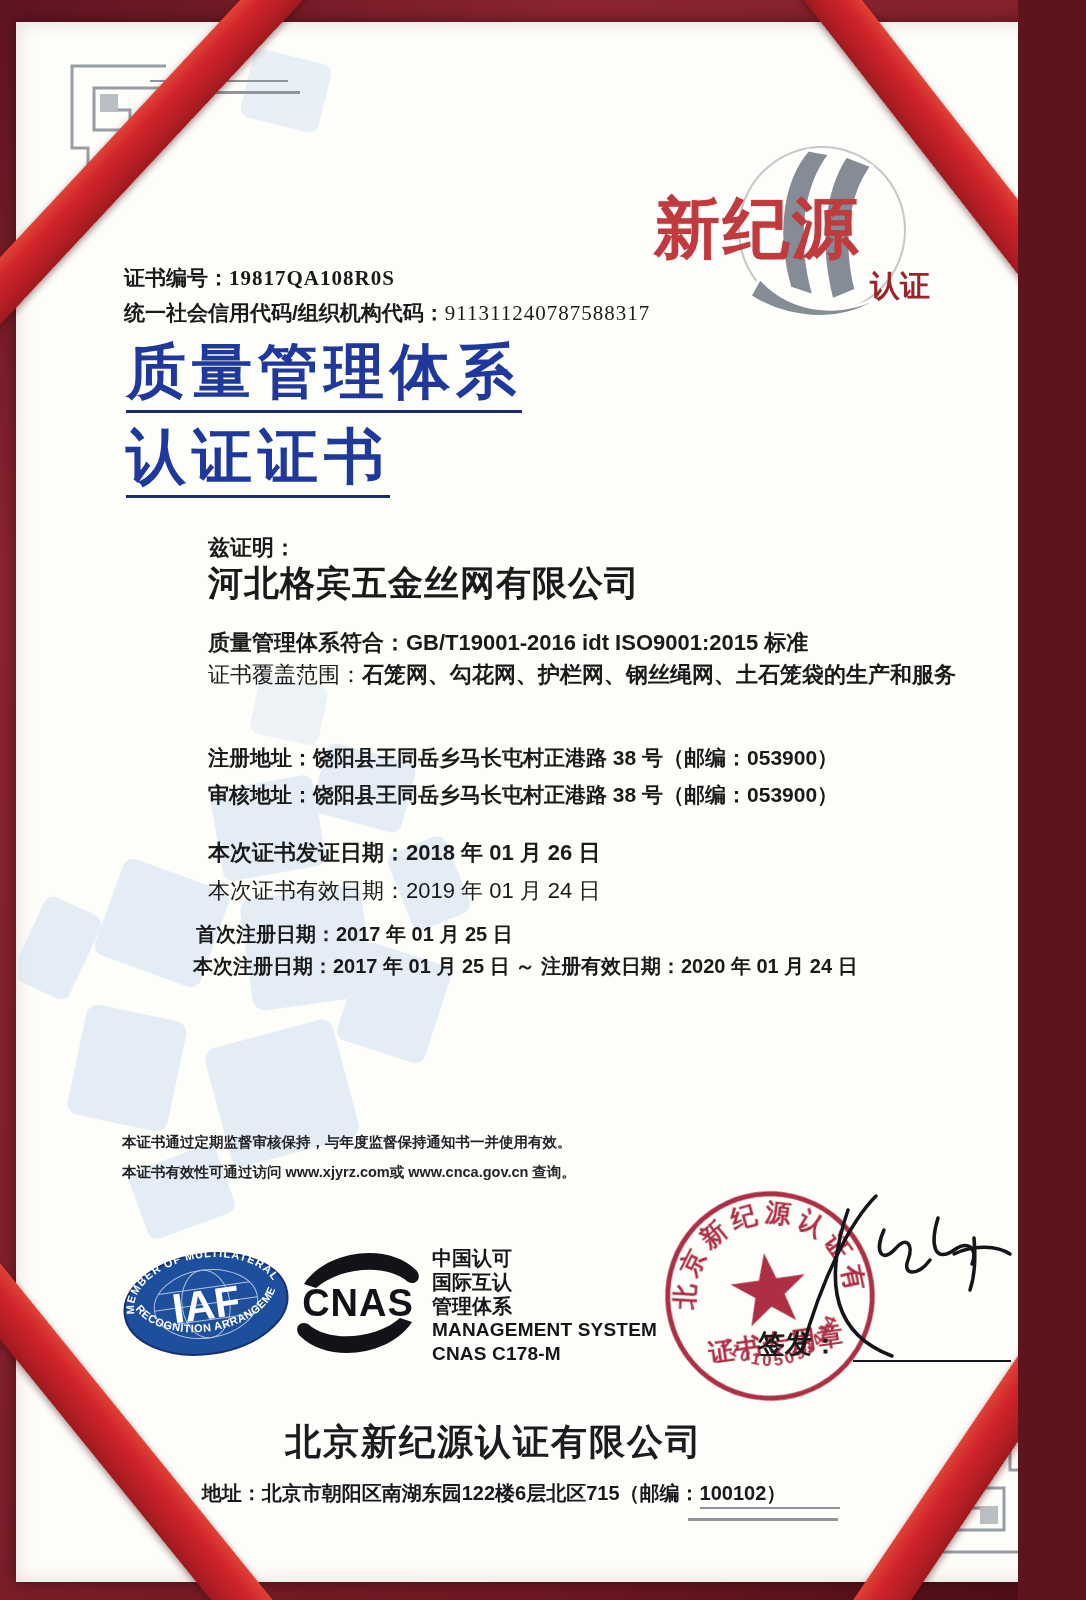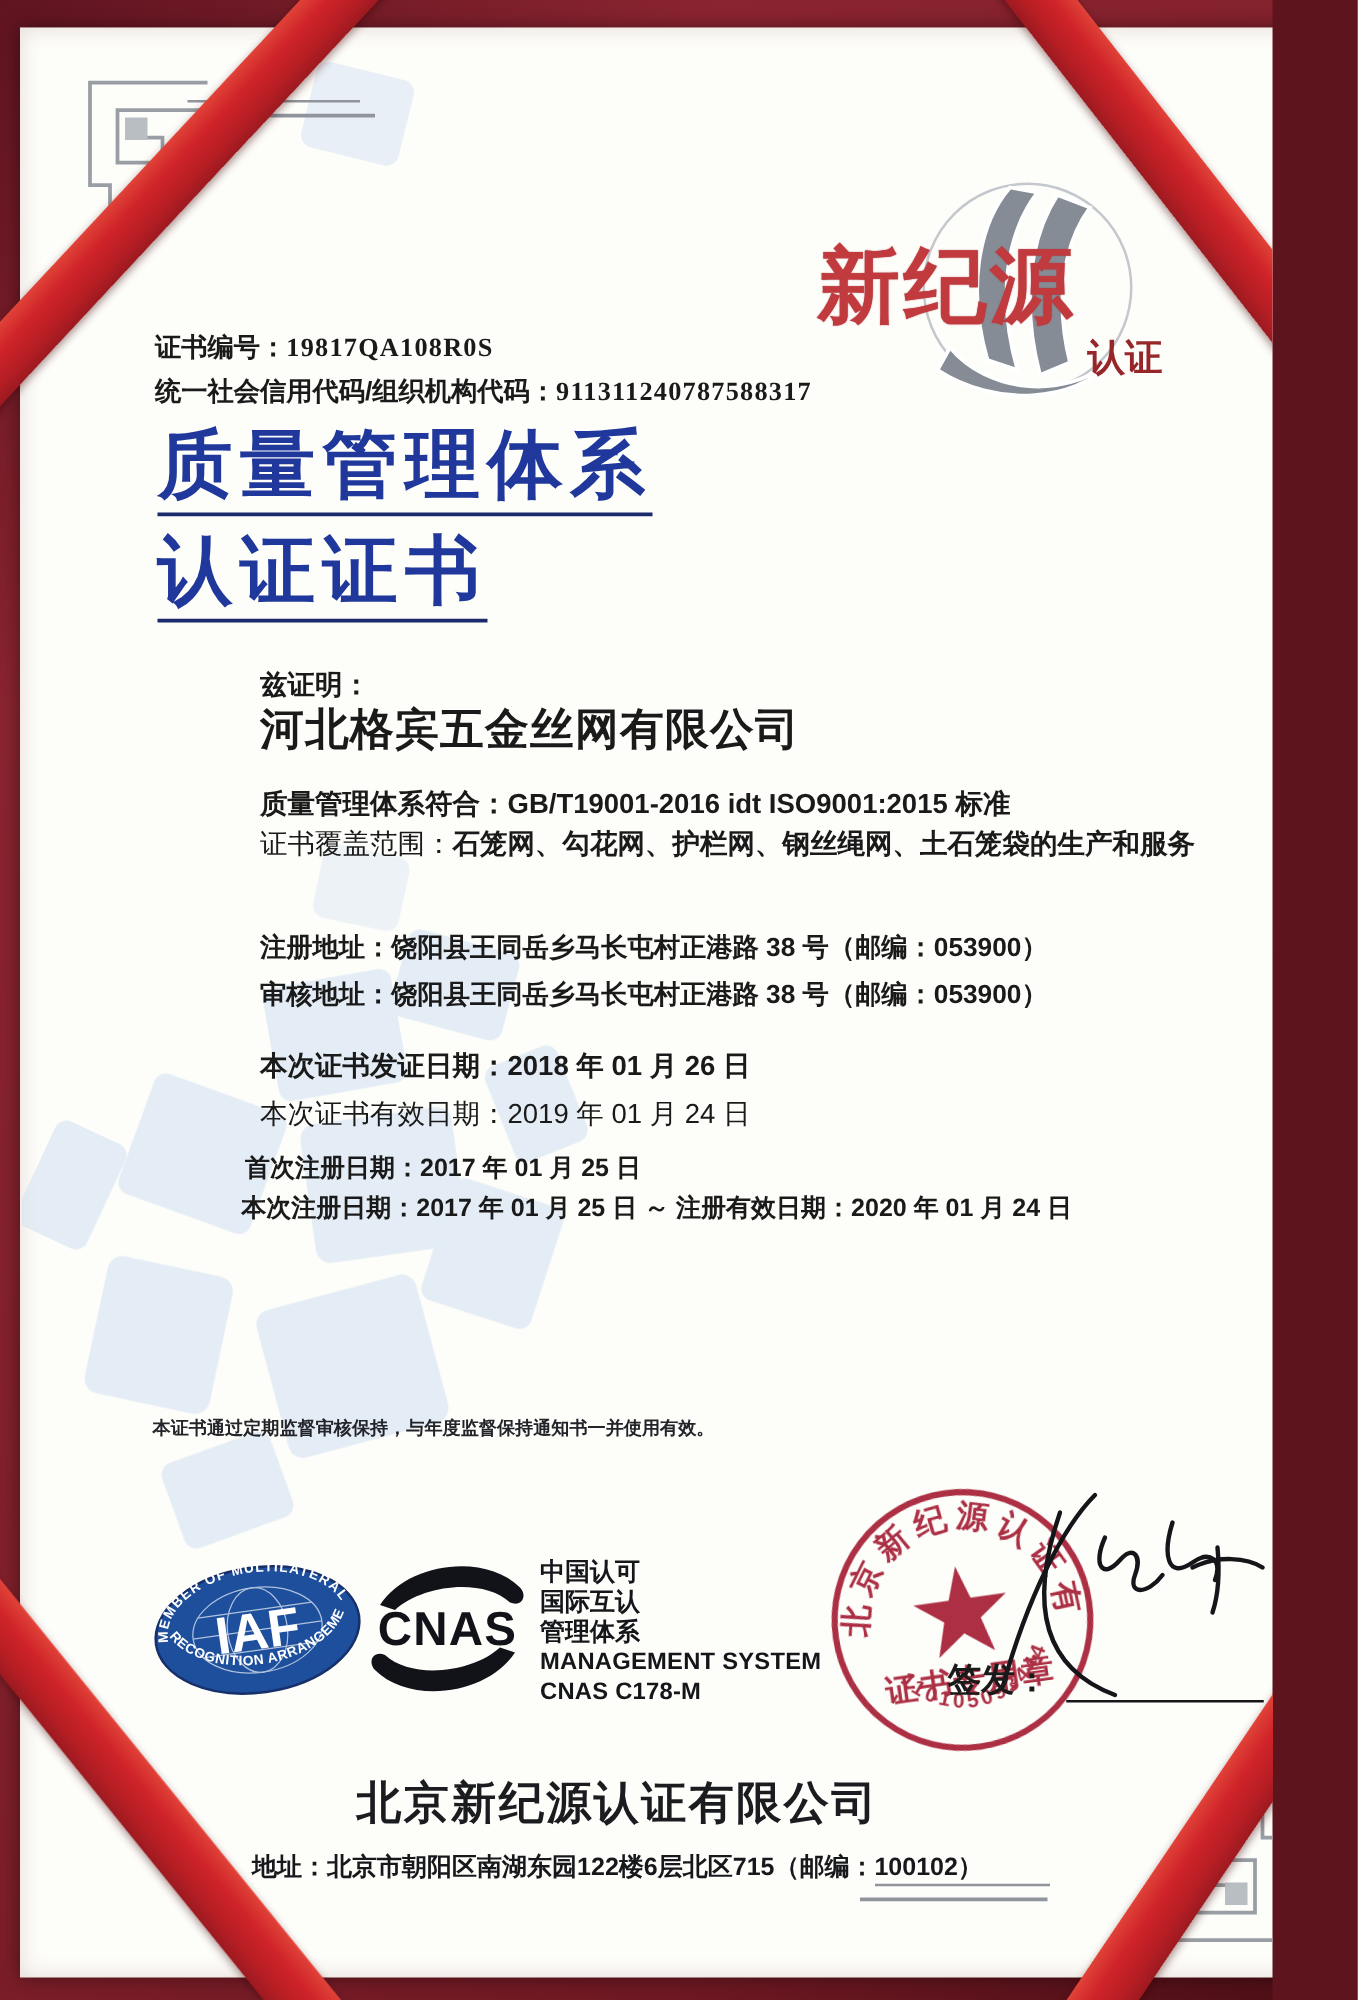--- a/index.html
+++ b/index.html
@@ -16,21 +16,21 @@
   .ribbon.tl{width:640px;left:-193px;top:132px;transform:rotate(-47deg);}
   .ribbon.tr{width:580px;left:660px;top:127px;transform:rotate(52deg);}
   .ribbon.bl{width:540px;height:48px;left:-135px;top:1444px;transform:rotate(51deg);}
   .ribbon.br{width:560px;height:48px;left:700px;top:1431px;transform:rotate(-56deg);}
   
   .orn-line{position:absolute;background:#8f959b;z-index:3;}
   
   .cert-no{left:124px;top:264px;font-size:21px;font-weight:700;z-index:10;}
   .cert-no .val{font-family:"Liberation Serif","DejaVu Serif",serif;font-weight:600;letter-spacing:1px;}
   .credit{left:124px;top:299px;font-size:21px;font-weight:700;z-index:10;}
-  .credit .val{font-family:"Liberation Serif","DejaVu Serif",serif;font-weight:700;letter-spacing:1px;}
+  .credit .val{font-family:"Liberation Serif","DejaVu Serif",serif;font-weight:400;letter-spacing:1px;}
   .title{left:122px;top:336px;z-index:10;margin:4px;}
   .title span{display:table;font-size:60px;line-height:1.05;font-weight:800;color:#20389b;
               letter-spacing:6px;border-bottom:3px solid #1b2a6b;padding-bottom:7px;margin-bottom:12px;}
   
   .bt{z-index:10;white-space:nowrap;}
   .certify{left:208px;top:533px;font-size:22px;font-weight:600;}
   .company{left:208px;top:560px;font-size:35px;font-weight:800;letter-spacing:1px;}
   .standard{left:208px;top:628px;font-size:22px;font-weight:600;}
   .scope{left:208px;top:660px;font-size:22px;font-weight:500;}
   .scope b{font-weight:800;}
@@ -143,20 +143,21 @@
     <span>证书覆盖范围：</span><b>石笼网、勾花网、护栏网、钢丝绳网、土石笼袋的生产和服务</b>
   </div>
   <div class="abs bt addr1">注册地址：饶阳县王同岳乡马长屯村正港路 38 号（邮编：053900）</div>
   <div class="abs bt addr2">审核地址：饶阳县王同岳乡马长屯村正港路 38 号（邮编：053900）</div>
   <div class="abs bt d1">本次证书发证日期：2018 年 01 月 26 日</div>
   <div class="abs bt d2">本次证书有效日期：2019 年 01 月 24 日</div>
   <div class="abs bt d3">首次注册日期：2017 年 01 月 25 日</div>
   <div class="abs bt d4">本次注册日期：2017 年 01 月 25 日 ～ 注册有效日期：2020 年 01 月 24 日</div>
 
   <div class="abs bt fine1">本证书通过定期监督审核保持，与年度监督保持通知书一并使用有效。</div>
+  <div class="abs bt fine2">本证书有效性可通过访问 www.xjyrz.com或 www.cnca.gov.cn 查询。</div>
 
   <svg class="abs" style="left:122px;top:1252px;z-index:10;transform:rotate(-8deg);" width="168" height="104" viewBox="0 0 168 104">
     <ellipse cx="84" cy="52" rx="82" ry="50" fill="#1d4f9c" stroke="#16306b" stroke-width="2"></ellipse>
     <g stroke="#ffffff" stroke-width="1" fill="none" opacity="0.65">
       <ellipse cx="84" cy="52" rx="52" ry="34"></ellipse>
       <ellipse cx="84" cy="52" rx="24" ry="34"></ellipse>
       <line x1="32" y1="52" x2="136" y2="52"></line>
       <line x1="38" y1="36" x2="130" y2="36"></line>
       <line x1="38" y1="68" x2="130" y2="68"></line>
     </g>

